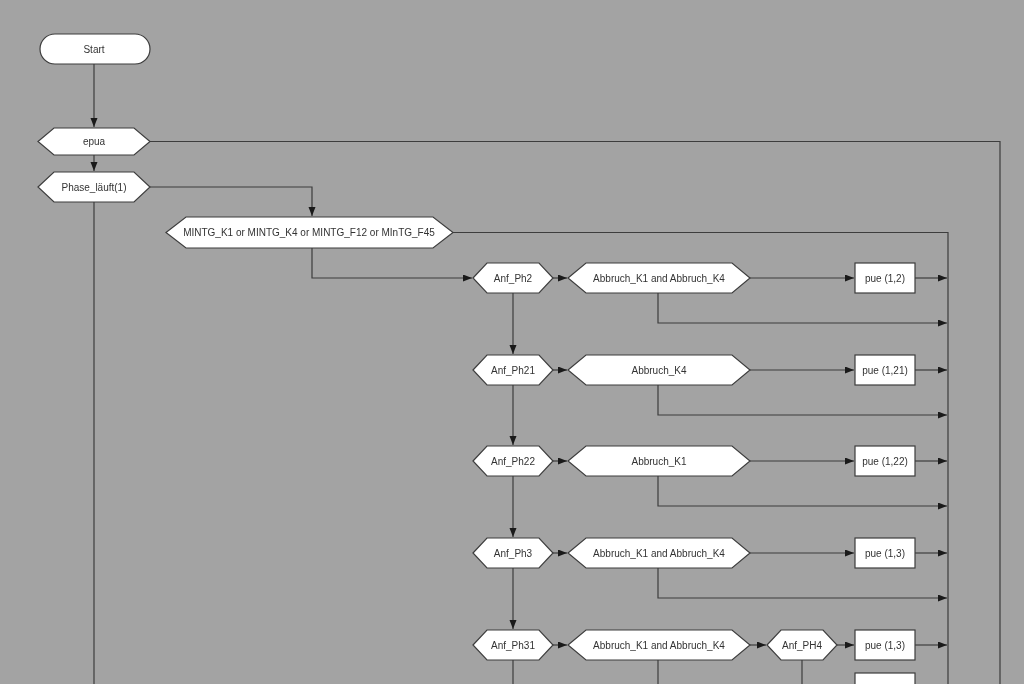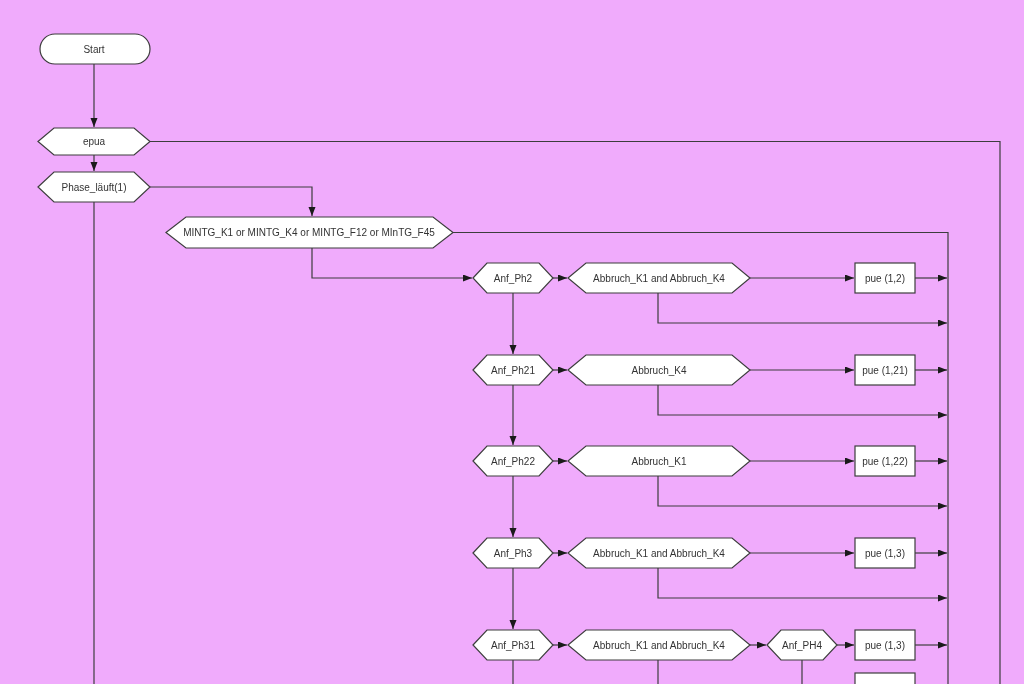--- a/index.html
+++ b/index.html
@@ -1,20 +1,20 @@
 <!DOCTYPE html>
 <html><head>
 <meta charset="utf-8">
 <style>
   html, body { margin: 0; padding: 0; background: #ffffff; }
   .canvas-wrap {
     position: relative;
     width: 1024px;
     height: 684px;
-    background: #f0abfc;
+    background: #a3a3a3;
     overflow: hidden;
     font-family: "Liberation Sans", sans-serif;
   }
   svg { display: block; }
   .shape {
     fill: #ffffff;
     stroke: #3d3d3d;
     stroke-width: 1.2;
   }
   .edge {

